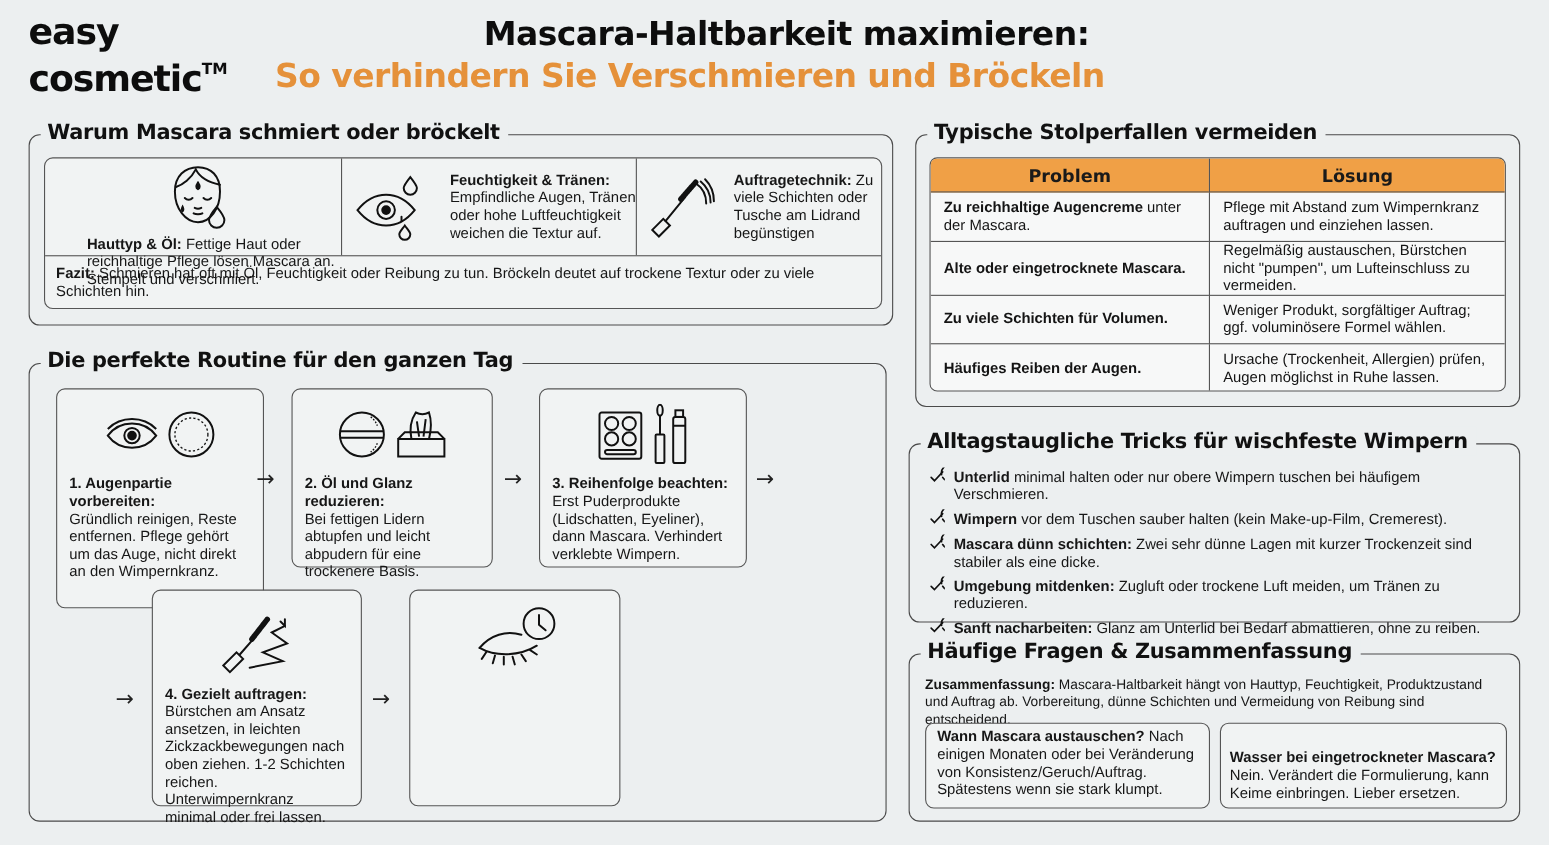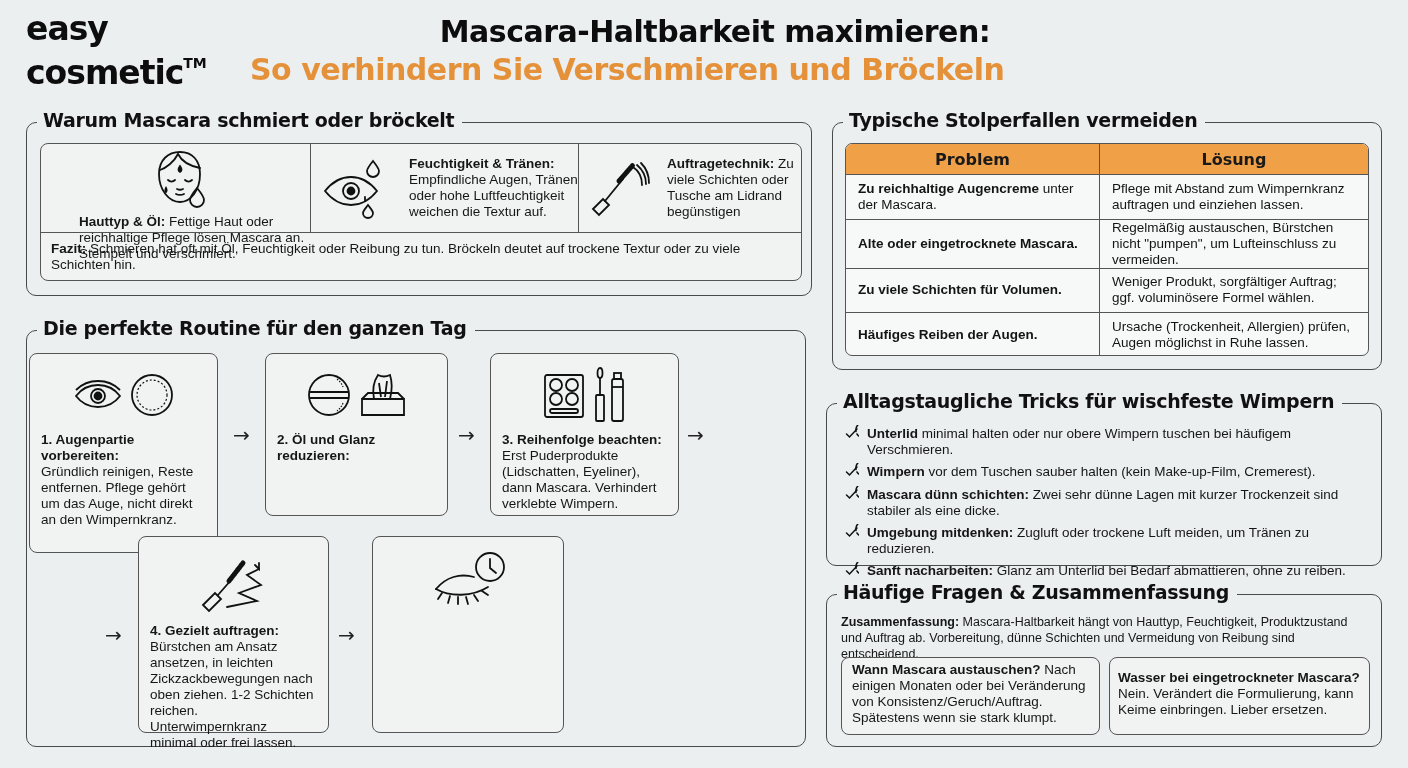--- a/index.html
+++ b/index.html
@@ -113,21 +113,21 @@
       <div class="txt" style="padding-left:10px;"><b>Auftragetechnik:</b><span> Zu viele Schichten oder Tusche am Lidrand begünstigen</span></div>
     </div>
     <div class="divider-h" style="left:0; right:0; top:88px;"></div>
     <div class="abs txt" style="left:10px; top:97px; width:740px;"><b>Fazit:</b><span> Schmieren hat oft mit Öl, Feuchtigkeit oder Reibung zu tun. Bröckeln deutet auf trockene Textur oder zu viele Schichten hin.</span></div>
   </div>
 </div>
 
 <div class="abs section" style="left:26px; top:330px; width:780px; height:417px;">
   <div class="section-title">Die perfekte Routine für den ganzen Tag</div>
 
-  <div class="step box" style="left:2px; top:22px; width:189px; height:200px;">
+  <div class="step box" style="left:24px; top:22px; width:189px; height:200px;">
     <div class="icons">
       <svg width="48" height="30" viewBox="0 0 48 30" fill="none" stroke="#111" stroke-width="1.8">
         <path d="M2 16c6-8 14-11 22-11s16 3 22 11c-6 8-14 11-22 11S8 24 2 16z"></path>
         <path d="M2 10c6-6 14-9 22-9s16 3 22 9"></path>
         <circle cx="24" cy="16" r="7"></circle>
           <circle cx="24" cy="16" r="3.5" fill="#111"></circle>
       </svg>
       <svg width="44" height="44" viewBox="0 0 44 44" fill="none" stroke="#111" stroke-width="1.8">
         <circle cx="22" cy="22" r="20"></circle>
           <circle cx="22" cy="22" r="15" stroke-dasharray="2 2" stroke-width="1.2"></circle>
@@ -144,21 +144,21 @@
           <path d="M2 19h40M2 25h40"></path>
         <path d="M30 6a17 17 0 016 8M36 30a17 17 0 01-6 8" stroke-dasharray="1.5 1.5" stroke-width="1.2"></path>
       </svg>
       <svg width="48" height="48" viewBox="0 0 48 48" fill="none" stroke="#111" stroke-width="1.8">
         <path d="M3 28h42v16H3z"></path>
           <path d="M3 28l6-6h30l6 6"></path>
         <path d="M15 28c-2-10 0-18 4-24 4 2 8 2 12 0 2 6 2 16 0 24"></path>
         <path d="M20 12l2 14M28 10l-2 16"></path>
       </svg>
     </div>
-    <div class="stxt txt" style="margin-top:6px;"><b>2. Öl und Glanz reduzieren:</b><br></div>
+    <div class="stxt txt" style="margin-top:6px;"><b>2. Öl und Glanz reduzieren:</b><br><span>Bei fettigen Lidern abtupfen und leicht abpudern für eine trockenere Basis.</span></div>
   </div>
   <div class="abs arrow" style="left:431px; top:92px;">→</div>
 
   <div class="step box" style="left:463px; top:22px; width:189px; height:163px;">
     <div class="icons">
       <svg width="42" height="48" viewBox="0 0 42 48" fill="none" stroke="#111" stroke-width="1.8">
         <rect x="2" y="4" width="38" height="42" rx="2"></rect>
         <circle cx="13" cy="14" r="6"></circle>
           <circle cx="29" cy="14" r="6"></circle>
         <circle cx="13" cy="28" r="6"></circle>
@@ -278,16 +278,16 @@
     </div>
   </div>
 </div>
 
 <div class="abs section" style="left:826px; top:594px; width:556px; height:153px;">
   <div class="section-title">Häufige Fragen &amp; Zusammenfassung</div>
   <div class="abs txt" style="left:14px; top:19px; width:530px; font-size:12.5px; line-height:16px;"><b>Zusammenfassung:</b><span> Mascara-Haltbarkeit hängt von Hauttyp, Feuchtigkeit, Produktzustand und Auftrag ab. Vorbereitung, dünne Schichten und Vermeidung von Reibung sind entscheidend.</span></div>
   <div class="abs box" style="left:14px; top:62px; width:259px; height:78px; padding:4px 10px;">
     <div class="txt"><b>Wann Mascara austauschen?</b><span> Nach einigen Monaten oder bei Veränderung von Konsistenz/Geruch/Auftrag. Spätestens wenn sie stark klumpt.</span></div>
   </div>
-  <div class="abs box" style="left:282px; top:62px; width:261px; height:78px; padding:12px 8px;">
+  <div class="abs box" style="left:282px; top:62px; width:261px; height:78px; padding:23px 8px;">
     <div class="txt"><b>Wasser bei eingetrockneter Mascara?</b><br><span> Nein. Verändert die Formulierung, kann Keime einbringen. Lieber ersetzen.</span></div>
   </div>
 </div>
 
 </body></html>

